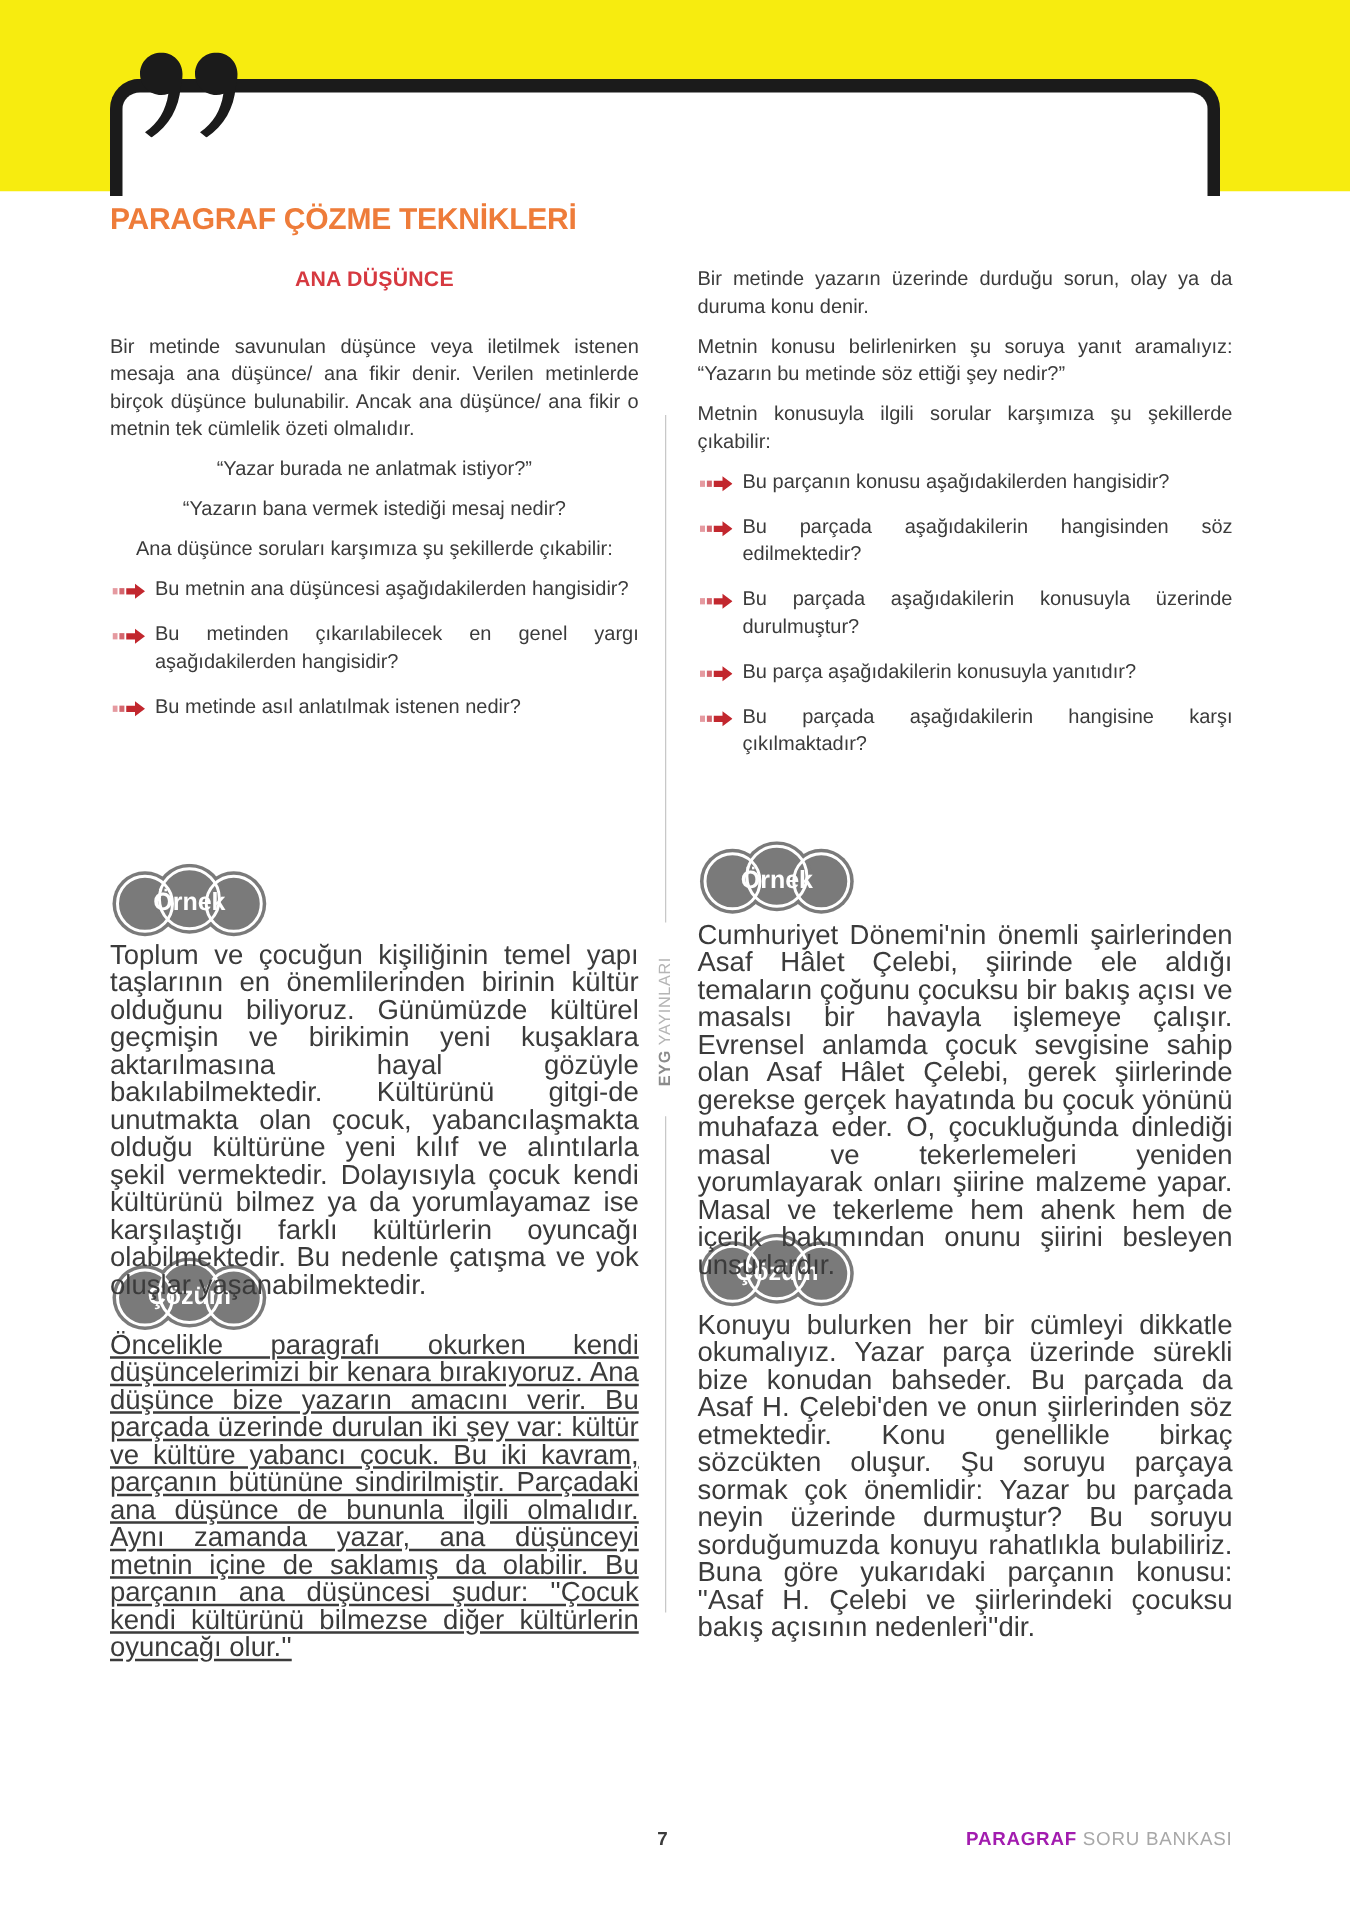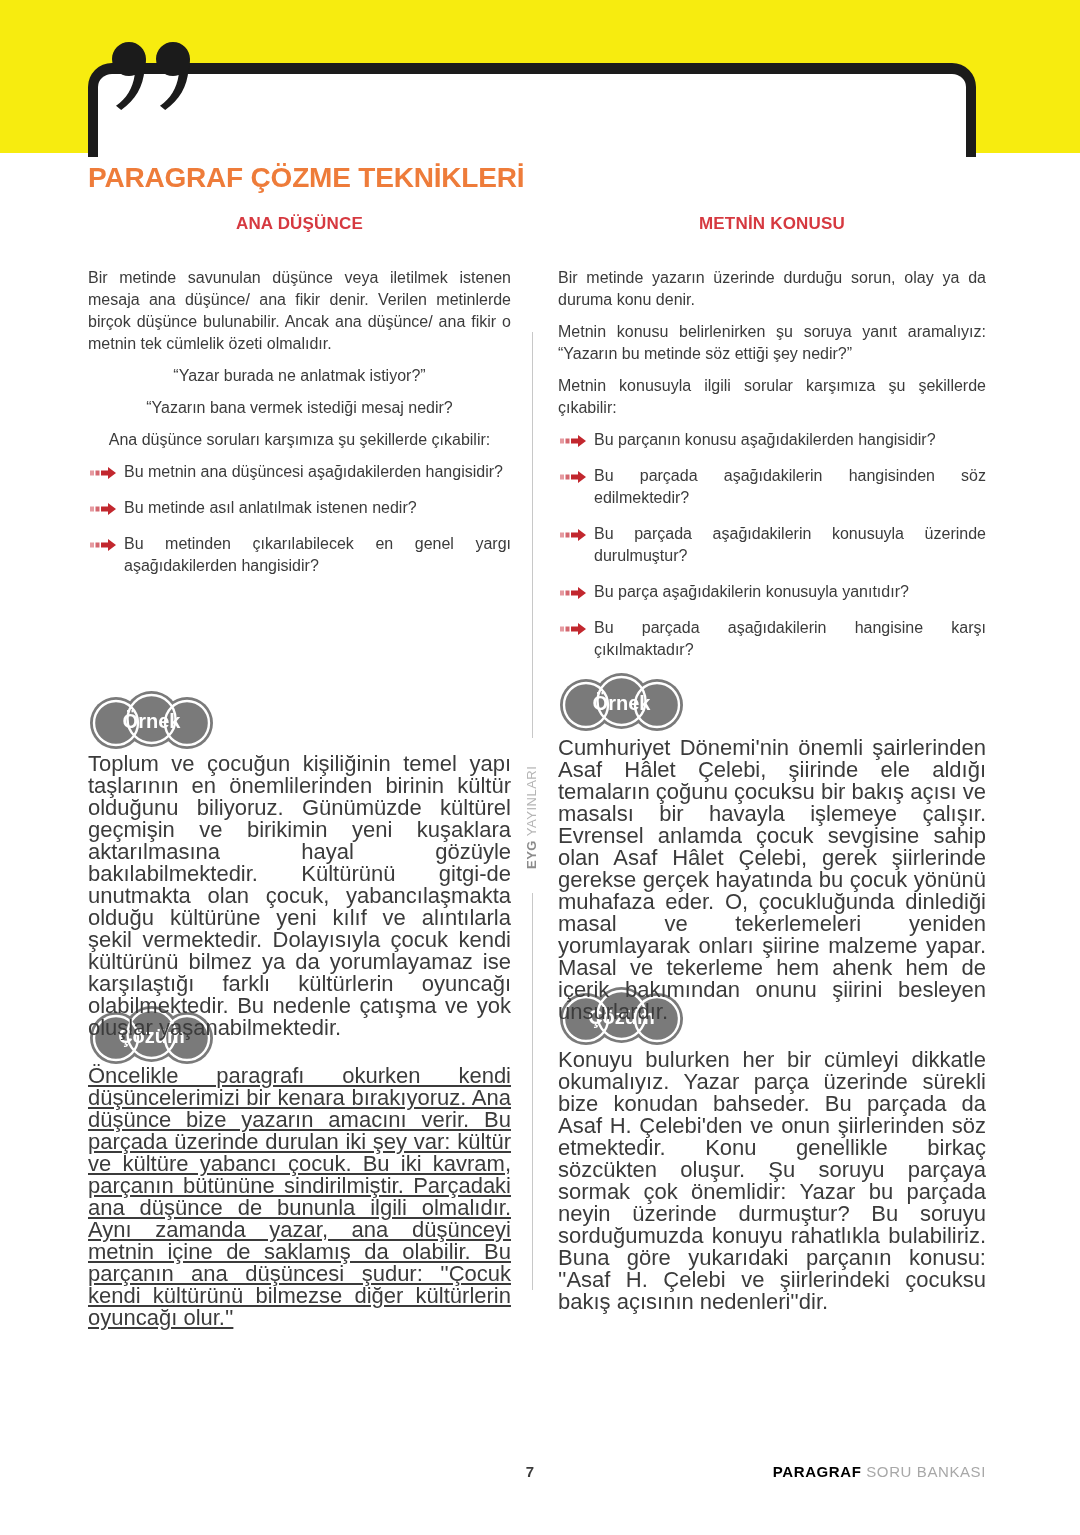--- a/index.html
+++ b/index.html
@@ -11,21 +11,21 @@
   }
   .yellow-band { position:absolute; left:0; top:0; width:1080px; height:153px; background:#f7ec0f; }
   .frame {
     position:absolute; left:88px; top:63px; width:888px; height:94px;
     background:#ffffff; border-top:11px solid #1b1b1b;
     border-left:10px solid #1b1b1b; border-right:10px solid #1b1b1b;
     border-radius:24px 24px 0 0;
   }
   .quotes { position:absolute; left:112px; top:42px; }
   .page-title {
-    position:absolute; left:88px; top:162px; font-size:28px; font-weight:bold;
+    position:absolute; left:88px; top:162px; font-size:24px; font-weight:bold;
     color:#ee7c3a; letter-spacing:-0.2px; white-space:nowrap;
   }
   .col { position:absolute; top:213px; font-size:16px; line-height:22px; }
   .col-left  { left:88px;  width:423px; }
   .col-right { left:558px; width:428px; }
   .col-heading {
     text-align:center; color:#d63940; font-weight:bold; font-size:17px;
     margin-bottom:32px; letter-spacing:0.2px;
   }
   .para { text-align:justify; margin-bottom:10px; }
@@ -55,21 +55,21 @@
   }
   .publisher .pub-bold { color:#8b8b8b; font-weight:bold; }
   .page-number {
     position:absolute; left:510px; top:1463px; width:40px; text-align:center;
     font-size:15px; font-weight:bold; color:#3b3b3b;
   }
   .footer-brand {
     position:absolute; right:94px; top:1463px; font-size:15px; letter-spacing:0.6px;
     color:#a8a8a8; white-space:nowrap;
   }
-  .footer-brand .brand-bold { color:#000000; font-weight:bold; }
+  .footer-brand .brand-bold { color:#a21caf; font-weight:bold; }
   .cloud-text { font-size:20px; font-weight:bold; fill:#ffffff; }
 </style>
 </head>
 <body>
 
 <div class="yellow-band"></div>
 <div class="frame"></div>
 <svg class="quotes" width="82" height="68" viewBox="0 0 82 68">
   <g fill="#1b1b1b">
     <path d="M17,0 C7.6,0 0,7.6 0,17 C0,26.4 7.6,34 17,34 C19,34 20.9,33.7 22.7,33 C20.6,46.5 14.6,56.6 4,63.8 L9.2,68 C23.6,58 31,44.6 32.6,27.5 C33.5,24.2 34,20.7 34,17 C34,7.6 26.4,0 17,0 Z"></path>
@@ -92,35 +92,34 @@
           <path d="M11 4.5 h7 V1 L26 7 L18 13 V9.5 h-7 Z" fill="#c2272e"></path>
         </svg>
       <span class="bullet-text">Bu metnin ana düşüncesi aşağıdakilerden hangisidir?</span>
     </div>
     <div class="bullet">
       <svg width="26" height="14" viewBox="0 0 26 14">
           <rect x="0" y="4.5" width="4" height="5" fill="#e59aa0"></rect>
           <rect x="5.5" y="4.5" width="4" height="5" fill="#d4666e"></rect>
           <path d="M11 4.5 h7 V1 L26 7 L18 13 V9.5 h-7 Z" fill="#c2272e"></path>
         </svg>
+      <span class="bullet-text">Bu metinden çıkarılabilecek en genel yargı aşağıdakilerden hangisidir?</span>
+    </div>
+    <div class="bullet">
+      <svg width="26" height="14" viewBox="0 0 26 14">
+          <rect x="0" y="4.5" width="4" height="5" fill="#e59aa0"></rect>
+          <rect x="5.5" y="4.5" width="4" height="5" fill="#d4666e"></rect>
+          <path d="M11 4.5 h7 V1 L26 7 L18 13 V9.5 h-7 Z" fill="#c2272e"></path>
+        </svg>
       <span class="bullet-text">Bu metinde asıl anlatılmak istenen nedir?</span>
     </div>
-    <div class="bullet">
-      <svg width="26" height="14" viewBox="0 0 26 14">
-          <rect x="0" y="4.5" width="4" height="5" fill="#e59aa0"></rect>
-          <rect x="5.5" y="4.5" width="4" height="5" fill="#d4666e"></rect>
-          <path d="M11 4.5 h7 V1 L26 7 L18 13 V9.5 h-7 Z" fill="#c2272e"></path>
-        </svg>
-      <span class="bullet-text">Bu metinden çıkarılabilecek en genel yargı aşağıdakilerden hangisidir?</span>
-    </div>
   </div>
 </div>
 
 <div class="col col-right">
-  <div class="col-heading">METNİN KONUSU</div>
   <p class="para">Bir metinde yazarın üzerinde durduğu sorun, olay ya da duruma konu denir.</p>
   <p class="para">Metnin konusu belirlenirken şu soruya yanıt aramalıyız: “Yazarın bu metinde söz ettiği şey nedir?”</p>
   <p class="para">Metnin konusuyla ilgili sorular karşımıza şu şekillerde çıkabilir:</p>
   <div class="bullets">
     <div class="bullet">
       <svg width="26" height="14" viewBox="0 0 26 14">
           <rect x="0" y="4.5" width="4" height="5" fill="#e59aa0"></rect>
           <rect x="5.5" y="4.5" width="4" height="5" fill="#d4666e"></rect>
           <path d="M11 4.5 h7 V1 L26 7 L18 13 V9.5 h-7 Z" fill="#c2272e"></path>
         </svg>

